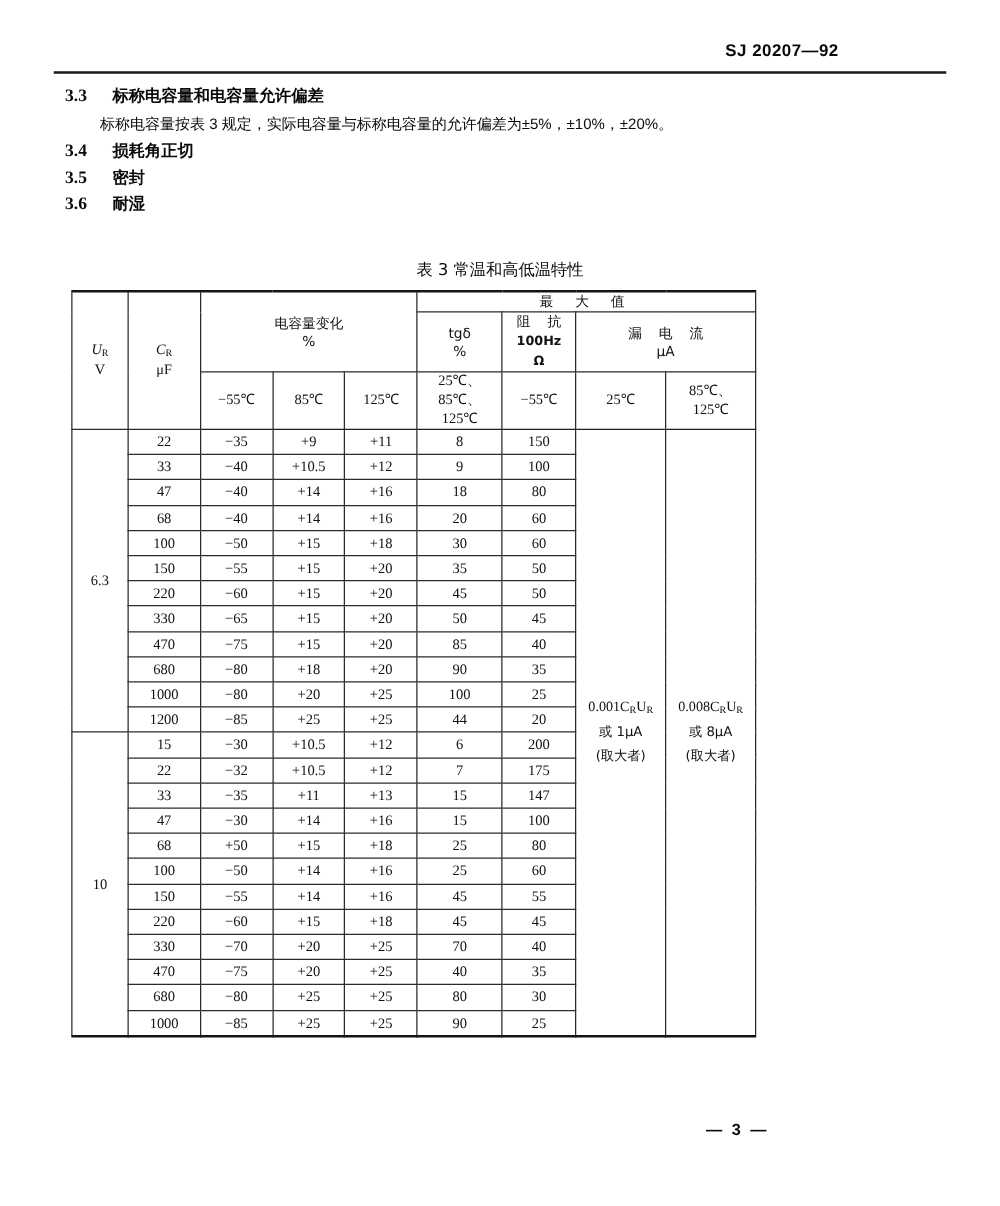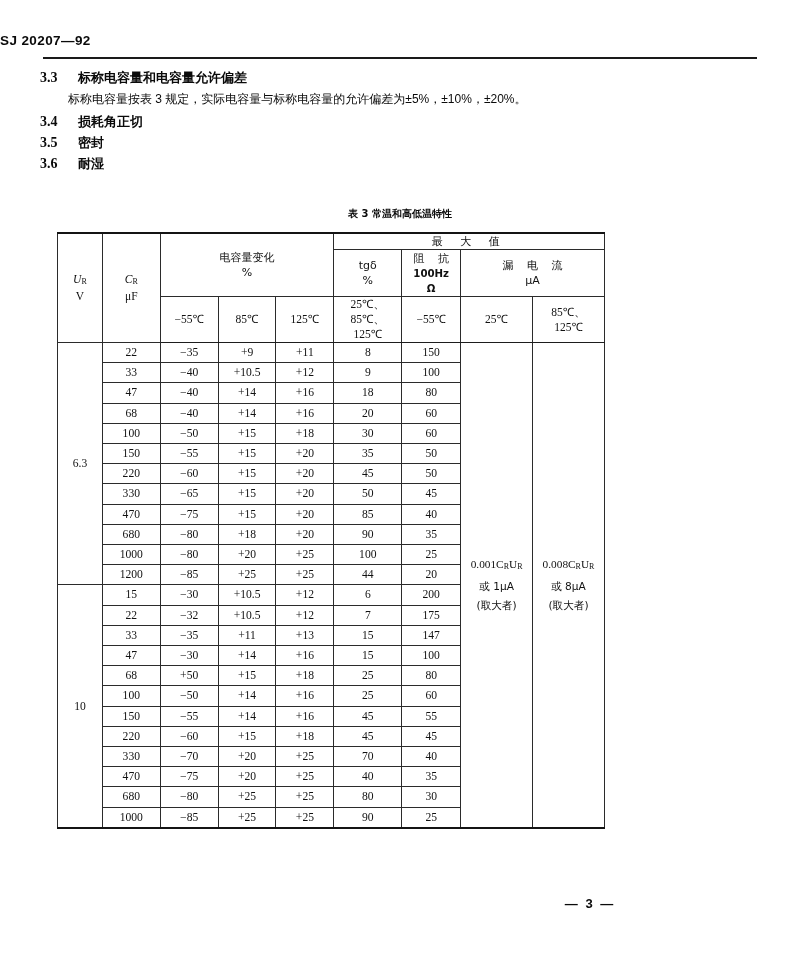--- a/index.html
+++ b/index.html
@@ -37,41 +37,41 @@
     user-select: none;
     white-space: nowrap;
   }
 
   
   .runhead {
     position: absolute;
     top: 33px;
     left: 0;
     width: 671px;
-    text-align: left;
+    text-align: right;
     font-family: "Liberation Sans", sans-serif;
     font-size: 13.5px;
     font-weight: bold;
     letter-spacing: 0.4px;
     z-index: 2;
   }
   .head-rule {
     position: absolute;
     left: 43px;
     top: 57px;
     width: 714px;
     height: 2px;
     background: #1a1a1a;
     z-index: 2;
   }
 
   
   .body-text {
     position: absolute;
-    left: 40px;
+    left: 52px;
     top: 68px;
     width: 716px;
     z-index: 2;
   }
   .clause {
     display: flex;
     align-items: baseline;
     font-size: 14px;
     font-weight: bold;
     margin: 0 0 1px 0;
@@ -98,22 +98,22 @@
   }
 
   
   .tbl-caption {
     position: absolute;
     top: 207px;
     left: 0;
     width: 800px;
     text-align: center;
     font-family: "DejaVu Sans", sans-serif;
-    font-size: 10px;
-    font-weight: bold;
+    font-size: 13px;
+    font-weight: normal;
     z-index: 2;
   }
 
   
   .tbl-wrap {
     position: absolute;
     left: 57px;
     top: 232px;
     width: 548px;
     z-index: 2;

